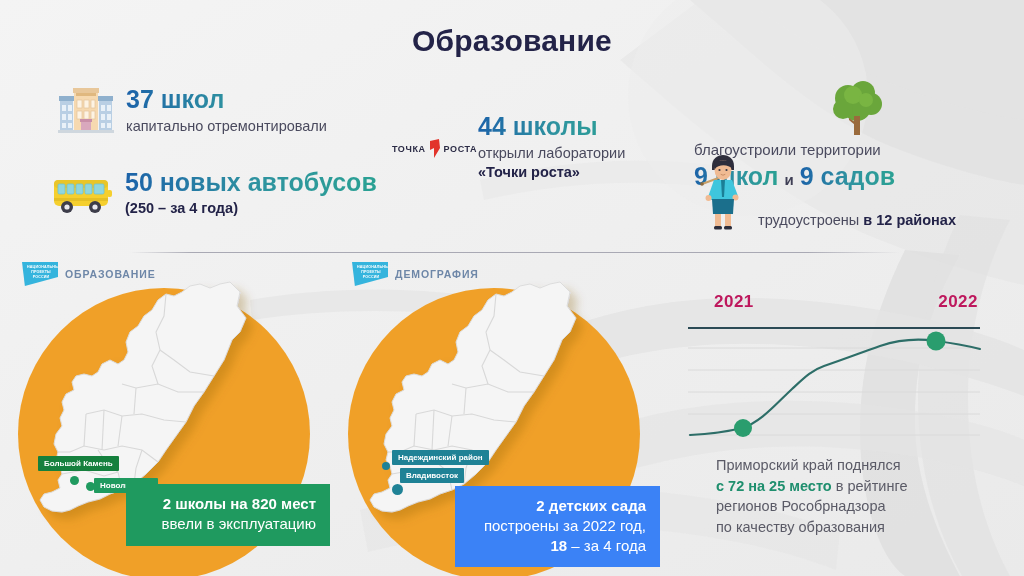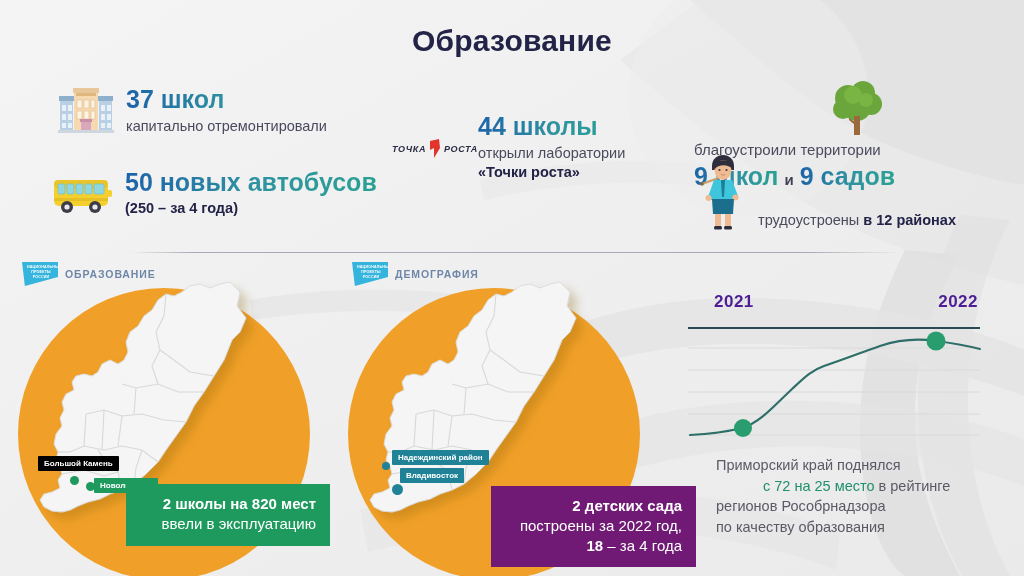--- a/index.html
+++ b/index.html
@@ -32,21 +32,21 @@
     -webkit-background-clip:text; background-clip:text;
     -webkit-text-fill-color:transparent; color:#2a8c9a;
     white-space:nowrap;
   }
   .sub { font-size:14.5px; color:#4a4a5e; line-height:1.3; white-space:nowrap; }
   .sub b { color:#232348; font-weight:bold; }
   .conj { font-size:15px; font-weight:bold; color:#3f3f55; -webkit-text-fill-color:#3f3f55; }
 
   
   .tr-logo { position:absolute; z-index:3; display:flex; align-items:center; gap:2px;
-             font-size:9px; font-weight:bold; letter-spacing:.6px; color:#2b2b45;font-style:italic; }
+             font-size:9px; font-weight:bold; letter-spacing:.6px; color:#2b2b45; }
   .tr-mark { width:14px; height:20px; position:relative; }
 
   
   .divider {
     position:absolute; left:130px; top:252px; width:770px; height:1px;
     background:linear-gradient(90deg,rgba(160,160,170,0) 0%,#a9a9b4 8%,#a9a9b4 88%,rgba(160,160,170,0) 100%);
     z-index:2;
   }
 
   
@@ -76,27 +76,27 @@
   .caption {
     position:absolute; z-index:8; padding:10px 14px 12px 16px; color:#fff;text-align:right;
   }
   .caption .l1 { font-size:15px; font-weight:bold; line-height:1.32; white-space:nowrap; }
   .caption .l2 { font-size:15px; line-height:1.32; white-space:nowrap; }
   .caption .l2 b { font-weight:bold; }
 
   
   .chart-wrap { position:absolute; left:684px; top:292px; width:300px; height:150px; z-index:3; }
   .chart-year {
-    position:absolute; top:0; font-size:17px; font-weight:bold; color:#4c1d95; letter-spacing:.5px;
+    position:absolute; top:0; font-size:17px; font-weight:bold; color:#be185d; letter-spacing:.5px;
   }
   .chart-note {
     position:absolute; left:716px; top:455px; width:280px; z-index:3;
     font-size:14.5px; line-height:1.42; color:#5a5a66;
   }
-  .chart-note b { color:#1f8f6e; font-weight:normal;margin-left:47px; }
+  .chart-note b { color:#1f8f6e; font-weight:bold; }
 </style>
 </head>
 <body>
 
 <div class="bg-layer">
   <svg width="1024" height="576" viewBox="0 0 1024 576">
     <defs>
       <linearGradient id="bgg" x1="0" y1="0" x2="1" y2="1">
         <stop offset="0" stop-color="#f4f4f4"></stop>
         <stop offset="1" stop-color="#eaeaea"></stop>
@@ -304,21 +304,21 @@
       <path d="M104 136 L100 166"></path>
       <path d="M118 108 L116 134"></path>
       <path d="M86 130 L84 170"></path>
       <path d="M68 134 L66 166"></path>
       <path d="M44 194 L66 190 L86 196 L100 192"></path>
       <path d="M40 172 L52 172"></path>
     </g>
   </svg>
 
   <div class="pin-dot" style="left:70px; top:218px; width:9px; height:9px; background:#1f9a5f;"></div>
-  <div class="pin-label" style="left:38px; top:198px; background:#000000;">Большой Камень</div>
+  <div class="pin-label" style="left:38px; top:198px; background:#15803d;">Большой Камень</div>
 
   <div class="pin-dot" style="left:86px; top:224px; width:9px; height:9px; background:#1f9a5f;"></div>
   <div class="pin-label" style="left:94px; top:220px; background:#1f9a5f;">Новолитовск</div>
 
   <div class="caption" style="left:126px; top:226px; width:204px; background:#1f9a5f;">
     <div class="l1">2 школы на 820 мест</div>
     <div class="l2">ввели в эксплуатацию</div>
   </div>
 </div>
 
@@ -357,21 +357,21 @@
       <path d="M40 172 L52 172"></path>
     </g>
   </svg>
 
   <div class="pin-dot" style="left:52px; top:204px; width:8px; height:8px; background:#1f8296;"></div>
   <div class="pin-label" style="left:62px; top:192px; background:#1f8296;">Надеждинский район</div>
 
   <div class="pin-dot" style="left:62px; top:226px; width:11px; height:11px; background:#1f8296;"></div>
   <div class="pin-label" style="left:70px; top:210px; background:#1f8296;">Владивосток</div>
 
-  <div class="caption" style="left:125px; top:228px; width:205px; background:#701a75;margin-left:36px;">
+  <div class="caption" style="left:125px; top:228px; width:205px; background:#3b82f6;">
     <div class="l1">2 детских сада</div>
     <div class="l2">построены за 2022 год,</div>
     <div class="l2"><b>18</b><span> – за 4 года</span></div>
   </div>
 </div>
 
 <div class="chart-wrap">
   <div class="chart-year" style="left:30px;">2021</div>
   <div class="chart-year" style="right:6px;">2022</div>
 

